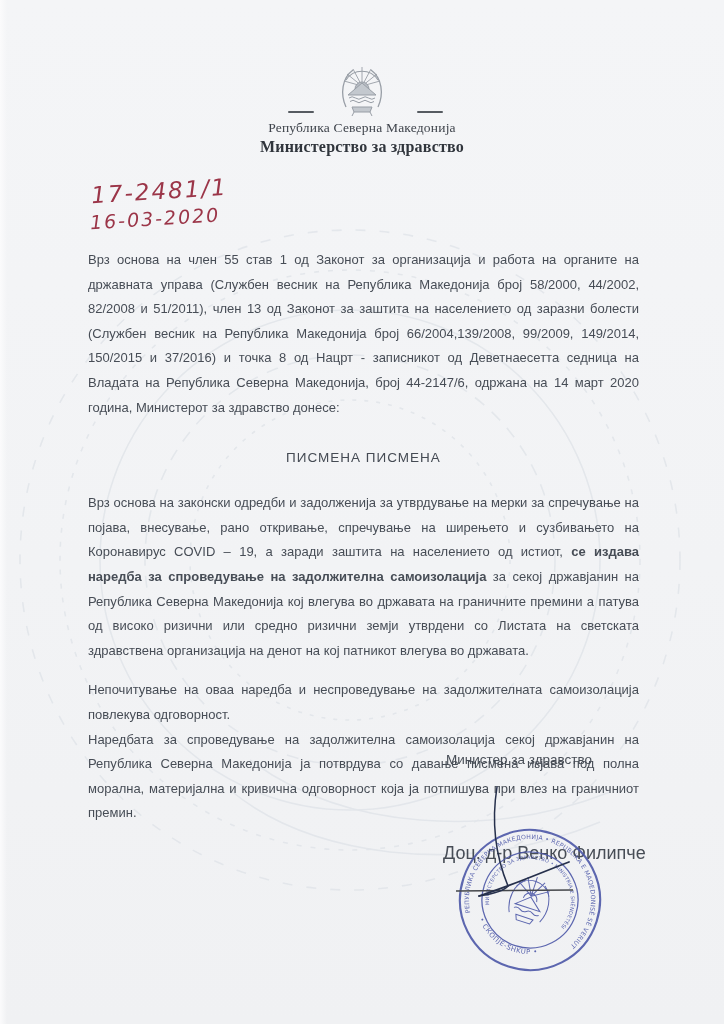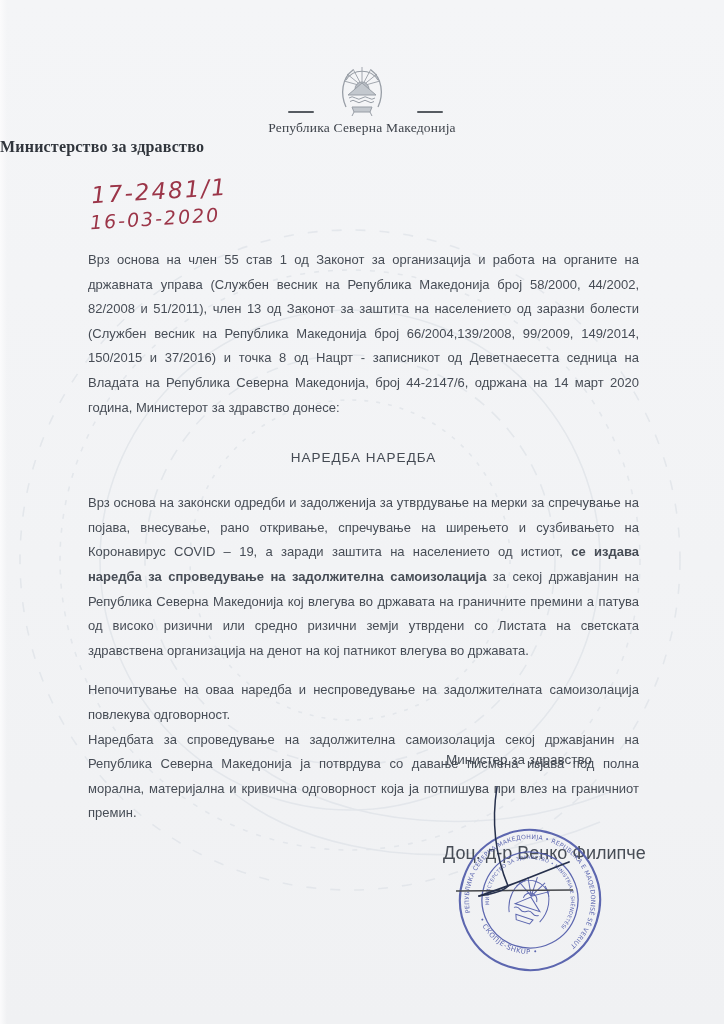--- a/index.html
+++ b/index.html
@@ -21,21 +21,21 @@
   
   .emblem{position:absolute;left:339px;top:62px;width:46px;height:56px;}
   .rule{position:absolute;top:111px;height:2px;background:#565b61;border-radius:1px;}
   .rule-left{left:288px;width:26px;}
   .rule-right{left:417px;width:26px;}
   .republic{
     position:absolute;left:0;top:120px;width:724px;text-align:center;
     font-family:"Liberation Serif",serif;font-size:13.5px;color:#3e434b;letter-spacing:.2px;
   }
   .ministry{
-    position:absolute;left:0;top:138px;width:724px;text-align:left;
+    position:absolute;left:0;top:138px;width:724px;text-align:center;
     font-family:"Liberation Serif",serif;font-size:16px;font-weight:bold;color:#30353c;letter-spacing:.2px;
   }
 
   
   .handwritten{
     position:absolute;left:92px;top:178px;transform:rotate(-3.5deg);
     font-family:"DejaVu Sans",sans-serif;font-style:italic;color:#9b3548;
   }
   .hw-number{font-size:23px;letter-spacing:2px;}
   .hw-date{font-size:19px;letter-spacing:2px;margin-top:3px;margin-left:-3px;}
@@ -126,21 +126,21 @@
   <div class="ministry">Министерство за здравство</div>
 
   <div class="handwritten">
     <div class="hw-number">17-2481/1</div>
     <div class="hw-date">16-03-2020</div>
   </div>
 
   <main class="body-text">
     <p class="para p1"><span>Врз основа на член 55 став 1 од Законот за организација и работа на органите на државната управа (Службен весник на Република Македонија број 58/2000, 44/2002, 82/2008 и 51/2011), член </span><span class="u">13</span><span> од Законот за заштита на населението од заразни болести  (Службен весник на Република Македонија број 66/2004,139/2008, 99/2009, 149/2014, 150/2015 и 37/2016) и точка 8 од Нацрт - записникот од Деветнаесетта седница на Владата на Република Северна Македонија, број 44-2147/6, одржана на 14 март 2020 година, Министерот за здравство донесе:</span></p>
 
-    <h1 class="doc-title">НАРЕДБА НАРЕДБА</h1>
+    <h1 class="doc-title">ПИСМЕНА ПИСМЕНА</h1>
 
     <p class="para p2"><span>Врз основа на законски одредби и задолженија за утврдување на мерки за спречување на појава, внесување, рано откривање, спречување на ширењето и сузбивањето на Коронавирус COVID – 19, а заради заштита на населението од истиот, </span><span class="b">се издава наредба за спроведување на задолжителна самоизолација</span><span> за секој државјанин на Република Северна Македонија кој влегува во државата на граничните премини а патува од високо ризични или средно ризични земји утврдени со Листата на светската здравствена организација на денот на кој патникот влегува во државата.</span></p>
 
     <p class="para p4">Непочитување на оваа наредба и неспроведување на задолжителната самоизолација  повлекува одговорност.</p>
 
     <p class="para p3">Наредбата за спроведување на задолжителна самоизолација секој државјанин на Република Северна Македонија ја потврдува со давање писмена изјава под полна морална, материјална и кривична одговорност која ја потпишува при влез на граничниот премин.</p>
   </main>
 
   <div class="sig-role">Министер за здравство</div>
   <div class="sig-name">Доц. д-р Венко Филипче</div>

